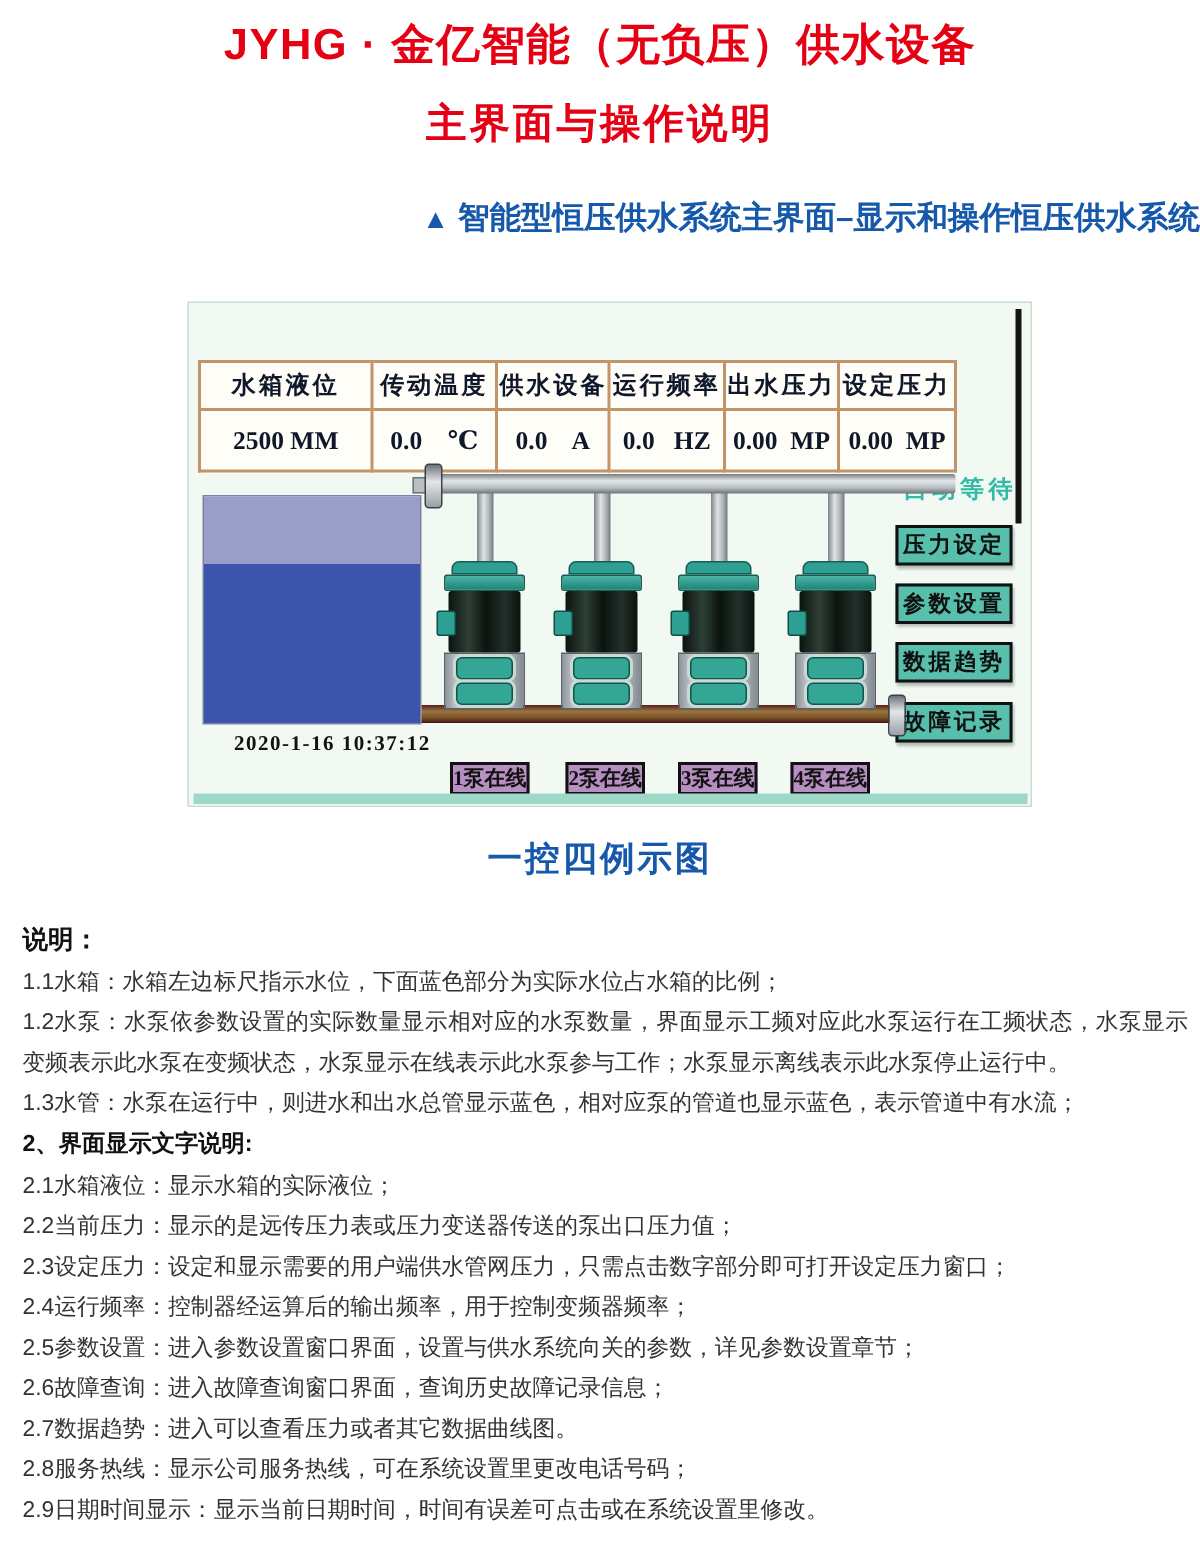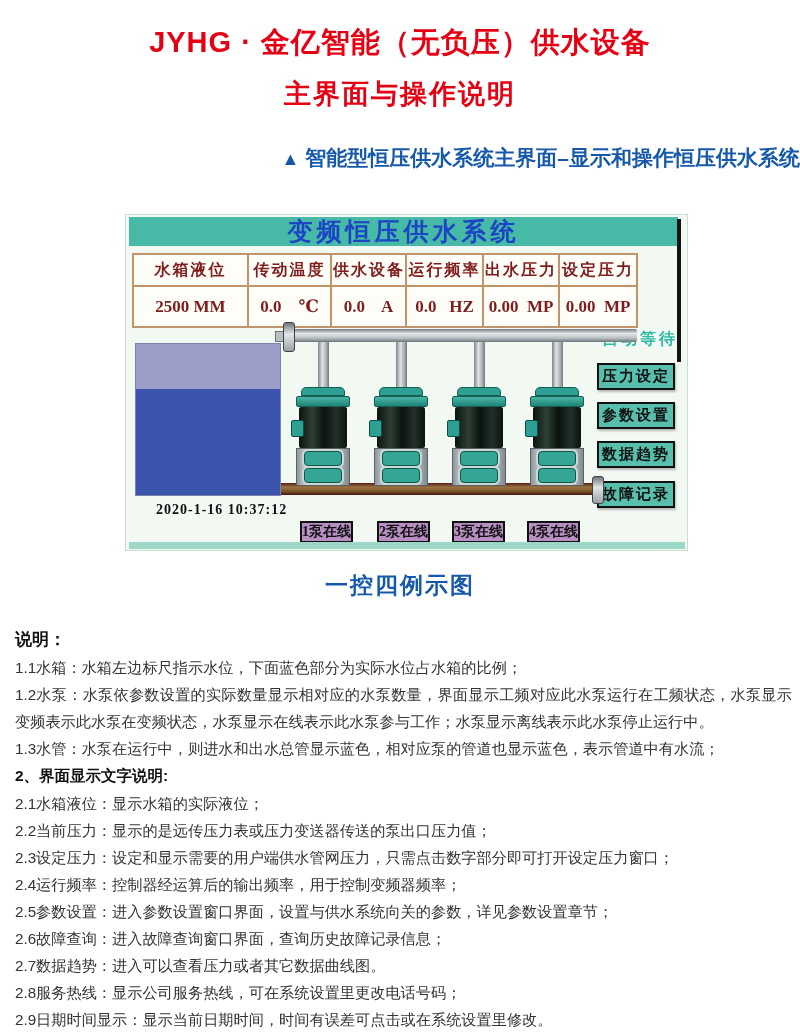--- a/index.html
+++ b/index.html
@@ -1,39 +1,39 @@
 <!DOCTYPE html>
 <html><head>
 <meta charset="utf-8">
 <style>
   html,body{margin:0;padding:0;background:#ffffff;}
   body{width:800px;height:1036px;position:relative;overflow:hidden;
        font-family:"Liberation Sans","DejaVu Sans",sans-serif;color:#2b2b2b;}
 
   
-  .doc-title{padding-top:24px;text-align:center;}
+  .doc-title{padding-top:12px;text-align:center;}
   .doc-title .t1{font-size:29px;font-weight:bold;color:#e60014;letter-spacing:1px;line-height:36px;}
   .doc-title .t2{font-size:27px;font-weight:bold;color:#e60014;letter-spacing:2px;line-height:34px;margin-top:17px;}
   .sec-head{margin:32px 0 0 15px;font-size:21px;font-weight:bold;color:#1659ab;line-height:30px;text-align:right;}
   .sec-head .tri{font-size:18px;margin-right:6px;}
 
   
   .hmi-wrap{position:relative;height:348px;margin-top:40px;}
   .hmi{position:absolute;left:125px;top:0;width:563px;height:337px;
        background:#f2f8f2;border:1px solid #c8ded2;box-sizing:border-box;
        font-family:"Liberation Serif","DejaVu Serif",serif;}
   .hmi-titlebar{position:absolute;left:3px;top:2px;width:549px;height:29px;background:#46b9a7;
        display:flex;align-items:center;justify-content:center;}
   .hmi-titlebar span{font-size:25px;font-weight:bold;color:#1c44c4;letter-spacing:4px;}
   .hmi-edge{position:absolute;left:551px;top:4px;width:4px;height:143px;background:#141414;}
   .hmi-bottombar{position:absolute;left:3px;top:327px;width:556px;height:7px;background:#9ed8c9;}
 
   table.hmi-table{position:absolute;left:6px;top:38px;width:481px;border-collapse:collapse;
        background:#fffdf8;table-layout:fixed;}
-  table.hmi-table td{border:2px solid #c2946a;text-align:center;font-weight:bold;color:#7f1d1d;
+  table.hmi-table td{border:2px solid #c2946a;text-align:center;font-weight:bold;color:#0f172a;
        white-space:pre;overflow:hidden;}
   table.hmi-table tr.hd td{height:28px;font-size:16px;letter-spacing:2px;}
   table.hmi-table tr.vl td{height:37px;font-size:17px;text-align:center;}
 
   .tank{position:absolute;left:9px;top:128px;width:146px;height:153px;border:1px solid #7d82a8;box-sizing:border-box;z-index:1;}
   .tank-air{height:45px;background:#9a9dc8;}
   .tank-water{height:106px;background:#3a55ab;}
   .hmi-datetime{position:absolute;left:30px;top:287px;font-size:14px;font-weight:bold;color:#111;letter-spacing:1px;}
 
   .pipe-top{position:absolute;left:166px;top:114px;width:345px;height:13px;z-index:2;border-radius:2px;
@@ -90,23 +90,20 @@
   <div class="t2">主界面与操作说明</div>
 </div>
 
 <div class="sec-head">
   <span class="tri">▲</span><span>智能型恒压供水系统主界面–显示和操作恒压供水系统</span>
 </div>
 
 <div class="hmi-wrap">
   <div class="hmi">
 
-    <div class="hmi-titlebar">
-      <span>变频恒压供水系统</span>
-    </div>
     <div class="hmi-edge"></div>
 
     <table class="hmi-table">
       <tbody>
           <tr class="hd">
         <td style="width:111px">水箱液位</td>
         <td style="width:79px">传动温度</td>
         <td style="width:71px">供水设备</td>
         <td style="width:73px">运行频率</td>
         <td style="width:72px">出水压力</td>

